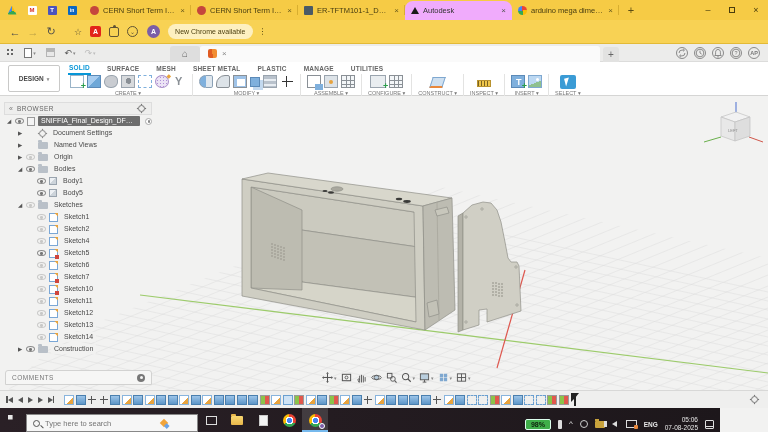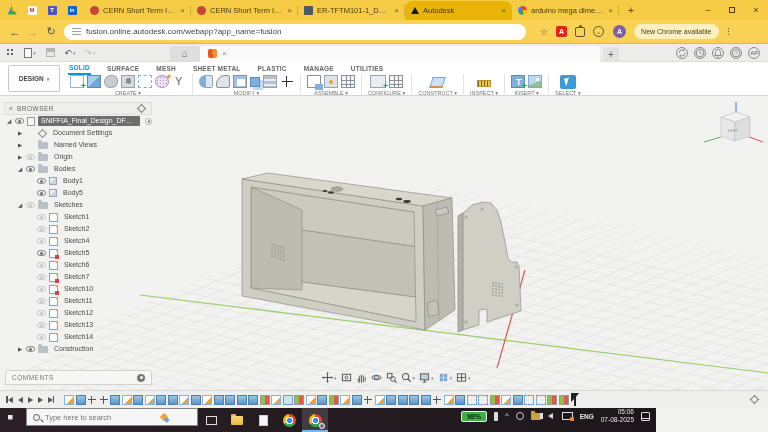--- a/index.html
+++ b/index.html
@@ -13,21 +13,21 @@
   .fav-gmail{background:#fff;color:#d93025;border-radius:1px}
   .fav-teams{background:#4b53bc;border-radius:1px}
   .fav-linkedin{background:#0a66c2;border-radius:1px;font-size:5px}
   .fav-cern{background:#c5463c;border-radius:50%}
   .fav-datasheet{background:#4a5a66;border-radius:1px}
   .fav-autodesk{background:transparent;border-left:4px solid transparent;border-right:4px solid transparent;border-bottom:7px solid #1a1a1a;width:0;height:0;border-radius:0}
   .fav-google{background:conic-gradient(#ea4335 0 25%,#fbbc05 0 50%,#34a853 0 75%,#4285f4 0 100%);border-radius:50%}
   #tabs{display:flex;height:20px;align-items:flex-end}
   .ctab{width:107px;height:19px;display:flex;align-items:center;gap:4px;padding:0 6px;border-radius:8px 8px 0 0;font-size:7.5px;color:#463c10;position:relative}
   .ctab .sep{position:absolute;right:0;top:4px;height:10px;width:1px;background:#d8ae2f}
-  .ctab.active{background:#eab308;color:#333}
+  .ctab.active{background:#f0abfc;color:#333}
   .ctitle{flex:1;white-space:nowrap;overflow:hidden;text-overflow:ellipsis}
   .tclose{font-size:8px;color:#6b5c1c;flex:none}
   .ctab.active .tclose{color:#555}
   #newtab{width:16px;height:16px;margin:0 0 2px 4px;display:flex;align-items:center;justify-content:center;font-size:11px;color:#5c4d12}
   #wincontrols{margin-left:auto;display:flex;height:20px}
   .wc{width:24px;height:20px;display:flex;align-items:center;justify-content:center;font-size:9px;color:#4a3d0d}
   .wc-max i{display:block;width:6px;height:6px;border:1px solid #4a3d0d}
   
   #chrome-toolbar{position:absolute;left:0;top:20px;width:768px;height:24px;background:#f8d254;display:flex;align-items:center;border-bottom:1px solid #e3ba37}
   .navbtn{width:18px;text-align:center;font-size:11px;color:#4a4a4a}
@@ -153,21 +153,21 @@
   .tl-extrude{background:linear-gradient(#9cc4e8,#5d96c8);border:1px solid #4a7fae}
   .tl-move{background:linear-gradient(#555,#555) center/8px 1.3px no-repeat,linear-gradient(#555,#555) center/1.3px 8px no-repeat}
   .tl-combine{background:linear-gradient(90deg,#8bc34a 50%,#e2574c 50%);border:1px solid #999}
   .tl-mirror{background:#cfe3f5;border:1px solid #6a9fd0}
   .tl-pattern{background:transparent;border:1.2px dashed #6a9fd0}
   #tlmarker{width:8px;height:13px;position:relative;margin-left:2px}
   #tlmarker:before{content:"";position:absolute;left:3px;top:0;width:2px;height:13px;background:#222}
   #tlmarker:after{content:"";position:absolute;left:0;top:0;border-top:5px solid #222;border-left:4px solid #222;border-right:4px solid transparent;border-bottom:4px solid transparent}
   #tlgear{margin-left:auto;margin-right:4px}
   
-  #taskbar{position:absolute;left:0;top:408px;width:656px;height:24px;background:linear-gradient(90deg,#2a2026,#1d171b);display:flex;align-items:flex-start}
+  #taskbar{position:absolute;left:0;top:408px;width:720px;height:24px;background:linear-gradient(90deg,#2a2026,#1d171b);display:flex;align-items:flex-end}
   #startbtn{width:26px;height:24px;display:flex;align-items:center;justify-content:center}
   .winlogo{width:10px;height:10px;background:conic-gradient(#e8e8e8 0 100%);clip-path:polygon(0 0,46% 0,46% 46%,0 46%);box-shadow:none;position:relative}
   .winlogo:before{content:"";position:absolute;left:0;top:0;width:10px;height:10px;background:#dcdcdc;clip-path:polygon(54% 0,100% 0,100% 46%,54% 46%);}
   .winlogo:after{content:"";position:absolute;left:0;top:0;width:10px;height:10px;background:#dcdcdc;clip-path:polygon(0 54%,46% 54%,46% 100%,0 100%);box-shadow:none}
   .winlogo i{position:absolute;left:0;top:0;width:10px;height:10px;background:#dcdcdc;clip-path:polygon(54% 54%,100% 54%,100% 100%,54% 100%)}
   #searchbox{width:172px;height:18px;background:#f6f6f6;border:1px solid #888;display:flex;align-items:center;padding:0 6px;gap:5px}
   #searchbox input{border:0;outline:0;background:transparent;font-size:7.5px;color:#333;width:110px;font-family:"Liberation Sans",sans-serif}
   .mag{width:7px;height:7px;border:1.2px solid #555;border-radius:50%;position:relative;flex:none}
   .mag:after{content:"";position:absolute;left:5.5px;top:5.5px;width:3.5px;height:1.2px;background:#555;transform:rotate(45deg)}
   .sparkle{width:8px;height:8px;position:relative;flex:none}
@@ -308,24 +308,20 @@
         <i></i>
       </span>
     <span class="wc">×</span>
   </div>
 </div>
 
 <div id="chrome-toolbar">
   <span class="navbtn" style="margin-left:6px">←</span>
   <span class="navbtn dim">→</span>
   <span class="navbtn">↻</span>
-  <div id="urlbar">
-    <span class="tune"></span>
-    <span id="urltext">fusion.online.autodesk.com/webapp?app_name=fusion</span>
-  </div>
   <span class="tbicon" style="margin-left:14px">☆</span>
   <span class="ext-adobe">A</span>
   <span class="puzzle"></span>
   <span class="tabsearch">⌄</span>
   <span class="cavatar">A</span>
   <div id="updatepill">
     <span>New Chrome available</span>
   </div>
   <span class="kebab">⋮</span>
 </div>

